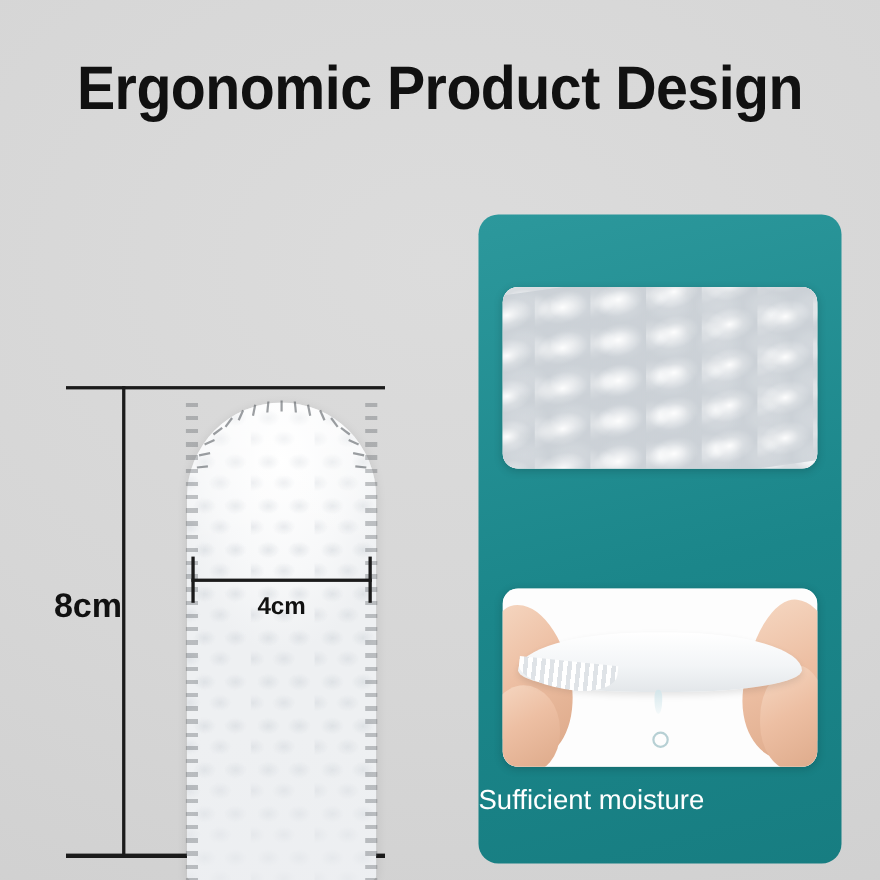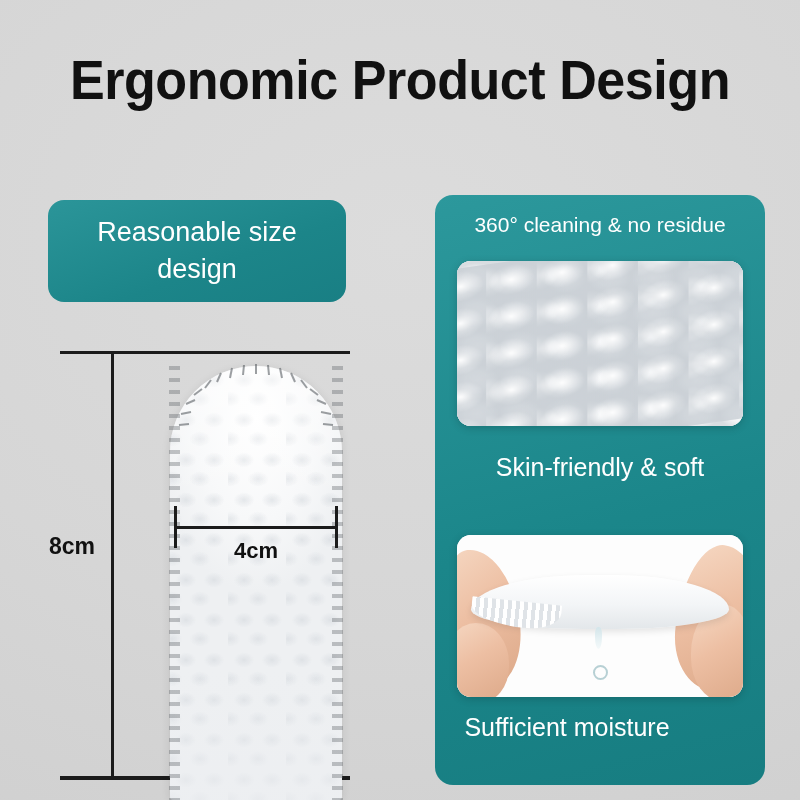--- a/index.html
+++ b/index.html
@@ -47,21 +47,21 @@
   .meas-vline{
     position:absolute;left:111px;top:351px;width:3px;height:428px;
     background:#1b1b1b;
   }
   .meas-bottom-line{
     position:absolute;left:60px;top:776px;width:290px;height:4px;
     background:#1b1b1b;
   }
   .label-8cm{
     position:absolute;left:45px;top:531px;
-    font-size:23px;font-weight:bold;color:#111;
+    font-size:31px;font-weight:bold;color:#111;
     background:transparent;
     padding:2px 4px;
   }
 
   .meas-wline{
     position:absolute;left:174px;top:526px;width:164px;height:3px;
     background:#1b1b1b;z-index:6;
   }
   .meas-cap{
     position:absolute;width:3px;height:42px;background:#1b1b1b;z-index:6;
@@ -183,34 +183,31 @@
   .drop{
     position:absolute;left:136px;top:130px;width:11px;height:11px;
     border:2px solid rgba(170,200,205,.85);border-radius:50%;
   }
 
   .rp-mid{
     position:absolute;left:0;top:256px;width:330px;text-align:center;
     color:#fff;font-size:25px;line-height:32px;
   }
   .rp-foot{
-    position:absolute;left:0;top:516px;width:264px;text-align:center;
+    position:absolute;left:0;top:516px;width:264px;text-align:left;
     color:#fff;font-size:25px;line-height:33px;
   }
 </style>
 </head>
 <body>
 
 <div id="stage">
 
   <div class="title">Ergonomic Product Design</div>
 
-  <div class="left-pill">
-    <span>Reasonable size design</span>
-  </div>
 
   <div class="meas-top-line"></div>
   <div class="meas-vline"></div>
   <div class="meas-bottom-line"></div>
   <div class="label-8cm">8cm</div>
 
   <div class="product-wrap">
     <div class="product"></div>
     <div class="serr l"></div>
     <div class="serr r"></div>
@@ -237,27 +234,25 @@
     </svg>
   </div>
 
   <div class="meas-cap l"></div>
   <div class="meas-cap r"></div>
   <div class="meas-wline"></div>
   <div class="label-4cm">4cm</div>
 
   <div class="right-panel">
 
-    <div class="rp-head">360° cleaning &amp; no residue</div>
 
     <div class="photo top">
       <div class="quilt"></div>
     </div>
 
-    <div class="rp-mid">Skin-friendly &amp; soft</div>
 
     <div class="photo bot">
       <div class="hands">
         <div class="hand left"></div>
         <div class="hand left2"></div>
         <div class="hand right"></div>
         <div class="hand right2"></div>
         <div class="wipe"></div>
         <div class="wipe-frill"></div>
         <div class="drip"></div>

